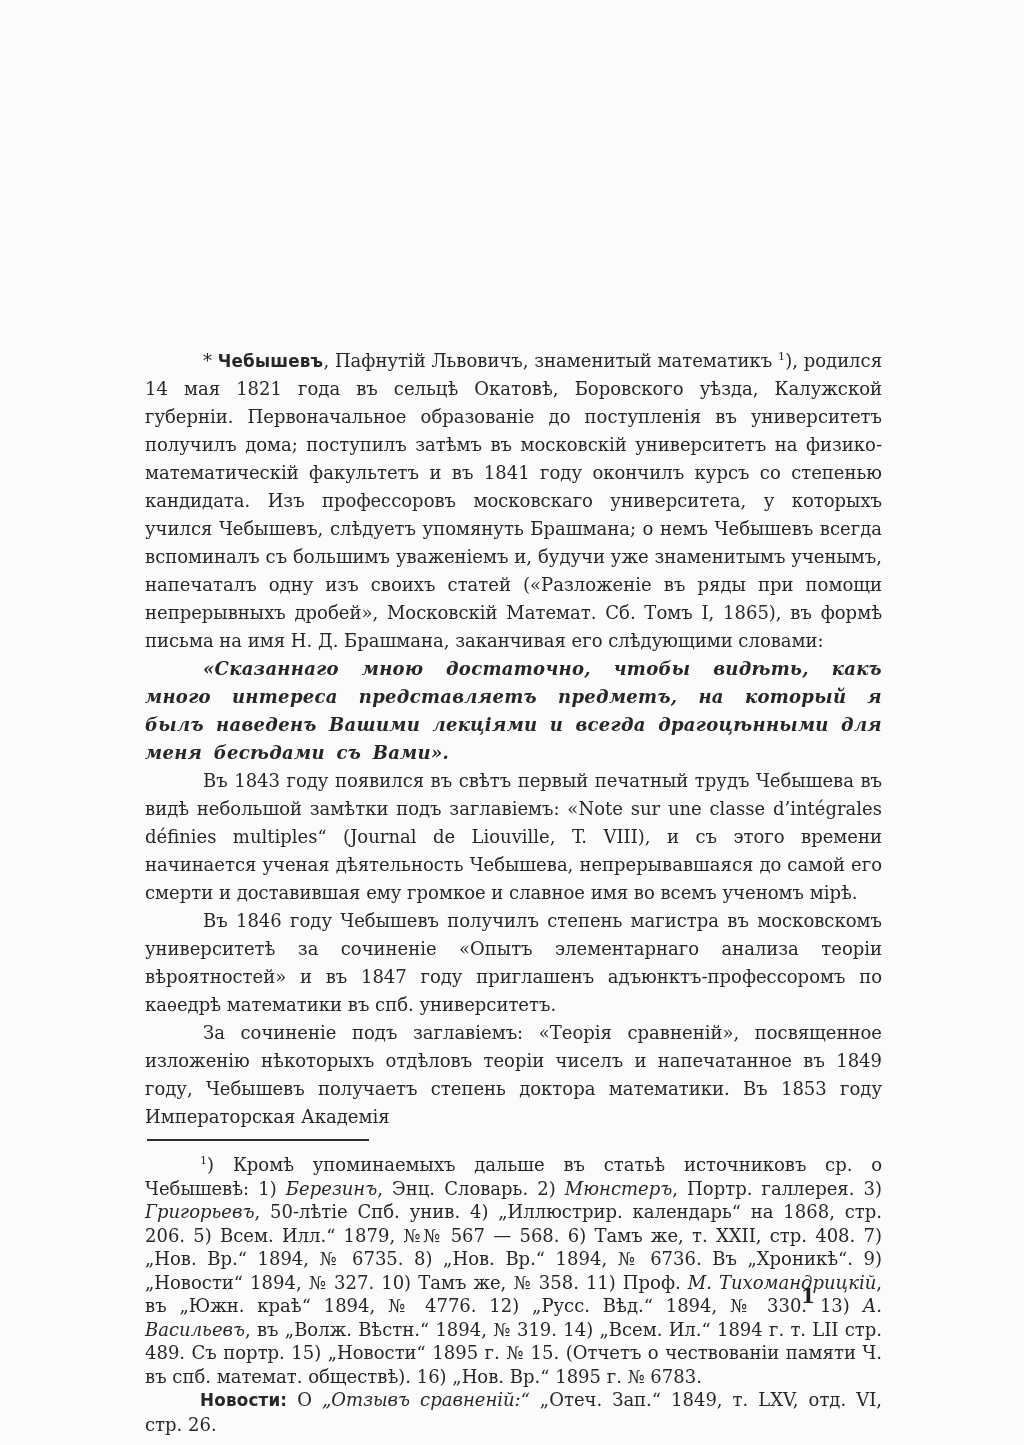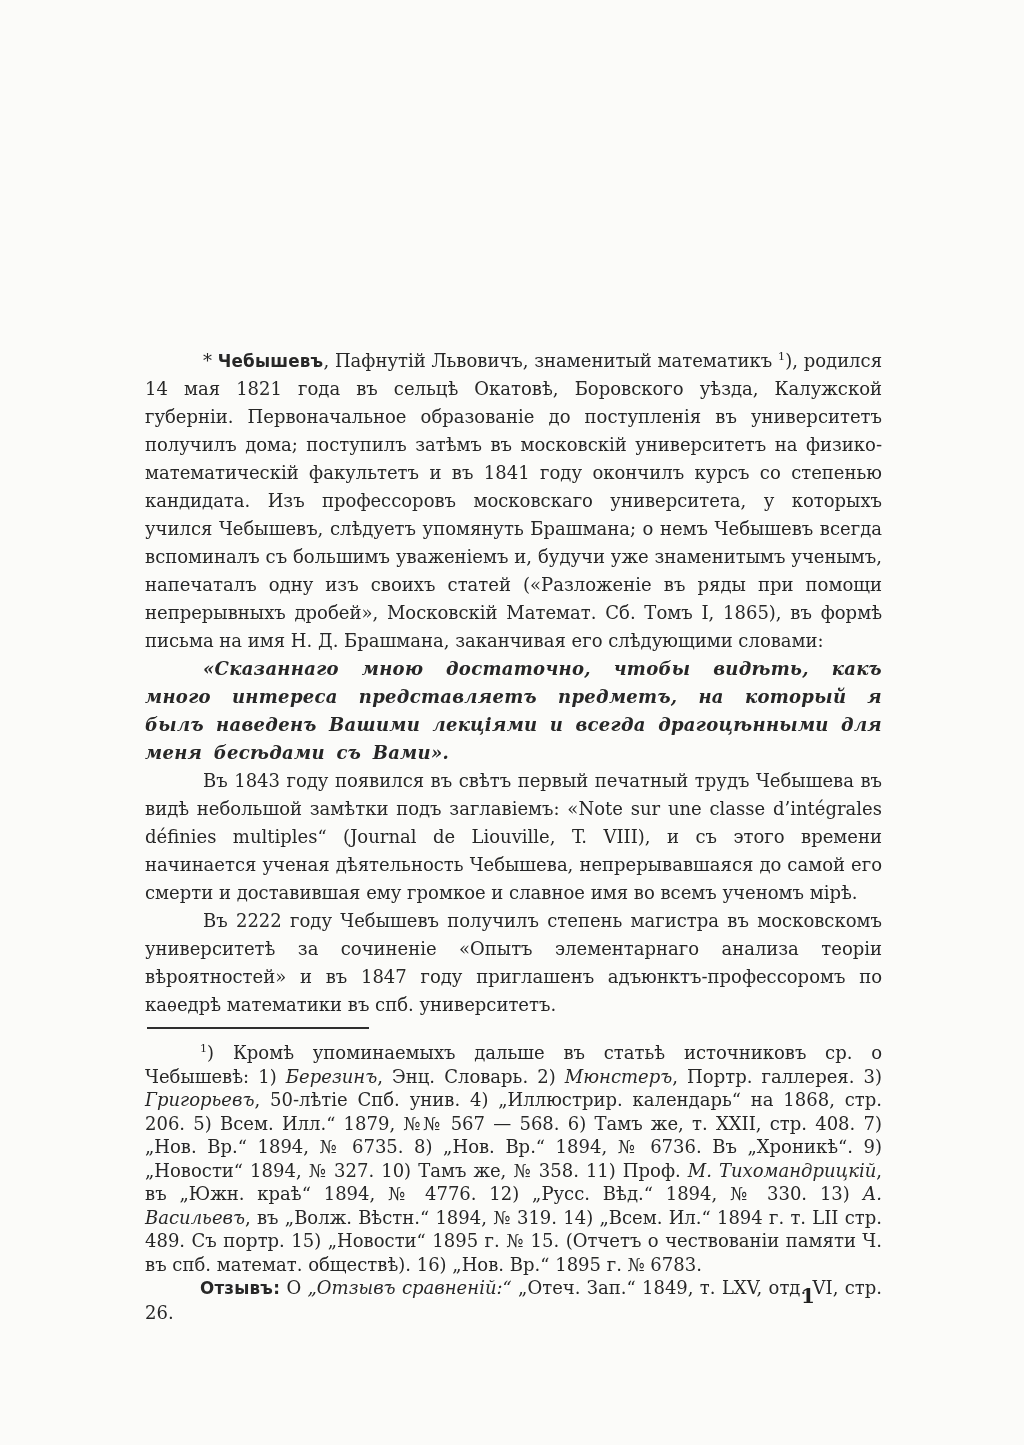--- a/index.html
+++ b/index.html
@@ -58,24 +58,25 @@
 </head>
 <body>
 
 <div class="page">
 
   <div class="text-block">
     <div>
         <p class="para"><span>* </span><span class="bsans">Чебышевъ</span><span>, Пафнутій Львовичъ, знаменитый математикъ </span><sup>1</sup><span>), родился 14 мая 1821 года въ сельцѣ Окатовѣ, Боровского уѣзда, Калужской губерніи. Первоначальное образованіе до поступленія въ университетъ получилъ дома; поступилъ затѣмъ въ московскій университетъ на физико-математическій факультетъ и въ 1841 году окончилъ курсъ со степенью кандидата. Изъ профессоровъ московскаго университета, у которыхъ учился Чебышевъ, слѣдуетъ упомянуть Брашмана; о немъ Чебышевъ всегда вспоминалъ съ большимъ уваженіемъ и, будучи уже знаменитымъ ученымъ, напечаталъ одну изъ своихъ статей («Разложеніе въ ряды при помощи непрерывныхъ дробей», Московскій Математ. Сб. Томъ I, 1865), въ формѣ письма на имя Н. Д. Брашмана, заканчивая его слѣдующими словами:</span></p>
         <p class="para quote"><span>«Сказаннаго мною достаточно, чтобы видѣть, какъ много интереса представляетъ предметъ, на который я былъ наведенъ Вашими лекціями и всегда драгоцѣнными для меня бесѣдами съ Вами».</span></p>
         <p class="para"><span>Въ 1843 году появился въ свѣтъ первый печатный трудъ Чебышева въ видѣ небольшой замѣтки подъ заглавіемъ: «Note sur une classe d’intégrales définies multiples“ (Journal de Liouville, T. VIII), и съ этого времени начинается ученая дѣятельность Чебышева, непрерывавшаяся до самой его смерти и доставившая ему громкое и славное имя во всемъ ученомъ мірѣ.</span></p>
-        <p class="para"><span>Въ 2222 году Чебышевъ получилъ степень магистра въ московскомъ университетѣ за сочиненіе «Опытъ элементарнаго анализа теоріи вѣроятностей» и въ 1847 году приглашенъ адъюнктъ-профессоромъ по каѳедрѣ математики въ спб. университетъ.</span></p>
+        <p class="para"><span>Въ 1846 году Чебышевъ получилъ степень магистра въ московскомъ университетѣ за сочиненіе «Опытъ элементарнаго анализа теоріи вѣроятностей» и въ 1847 году приглашенъ адъюнктъ-профессоромъ по каѳедрѣ математики въ спб. университетъ.</span></p>
+        <p class="para"><span>За сочиненіе подъ заглавіемъ: «Теорія сравненій», посвященное изложенію нѣкоторыхъ отдѣловъ теоріи чиселъ и напечатанное въ 1849 году, Чебышевъ получаетъ степень доктора математики. Въ 1853 году Императорская Академія</span></p>
       </div>
     <hr class="footnote-rule">
     <div class="footnote">
         <p class="para"><sup>1</sup><span>) Кромѣ упоминаемыхъ дальше въ статьѣ источниковъ ср. о Чебышевѣ: 1) </span><span class="i">Березинъ</span><span>, Энц. Словарь. 2) </span><span class="i">Мюнстеръ</span><span>, Портр. галлерея. 3) </span><span class="i">Григорьевъ</span><span>, 50-лѣтіе Спб. унив. 4) „Иллюстрир. календарь“ на 1868, стр. 206. 5) Всем. Илл.“ 1879, №№ 567 — 568. 6) Тамъ же, т. XXII, стр. 408. 7) „Нов. Вр.“ 1894, № 6735. 8) „Нов. Вр.“ 1894, № 6736. Въ „Хроникѣ“. 9) „Новости“ 1894, № 327. 10) Тамъ же, № 358. 11) Проф. </span><span class="i">М. Тихомандрицкій</span><span>, въ „Южн. краѣ“ 1894, № 4776. 12) „Русс. Вѣд.“ 1894, № 330. 13) </span><span class="i">А. Васильевъ</span><span>, въ „Волж. Вѣстн.“ 1894, № 319. 14) „Всем. Ил.“ 1894 г. т. LII стр. 489. Съ портр. 15) „Новости“ 1895 г. № 15. (Отчетъ о чествованіи памяти Ч. въ спб. математ. обществѣ). 16) „Нов. Вр.“ 1895 г. № 6783.</span></p>
-        <p class="para"><span class="bsans">Отзывъ:</span><span> О </span><span class="i">„Отзывъ сравненій:“</span><span> „Отеч. Зап.“ 1849, т. LXV, отд. VI, стр. 26.</span></p>
+        <p class="para"><span class="bsans">Новости:</span><span> О </span><span class="i">„Отзывъ сравненій:“</span><span> „Отеч. Зап.“ 1849, т. LXV, отд. VI, стр. 26.</span></p>
       </div>
   </div>
 
   <div class="page-number">1</div>
 
 </div>
 
 </body></html>

